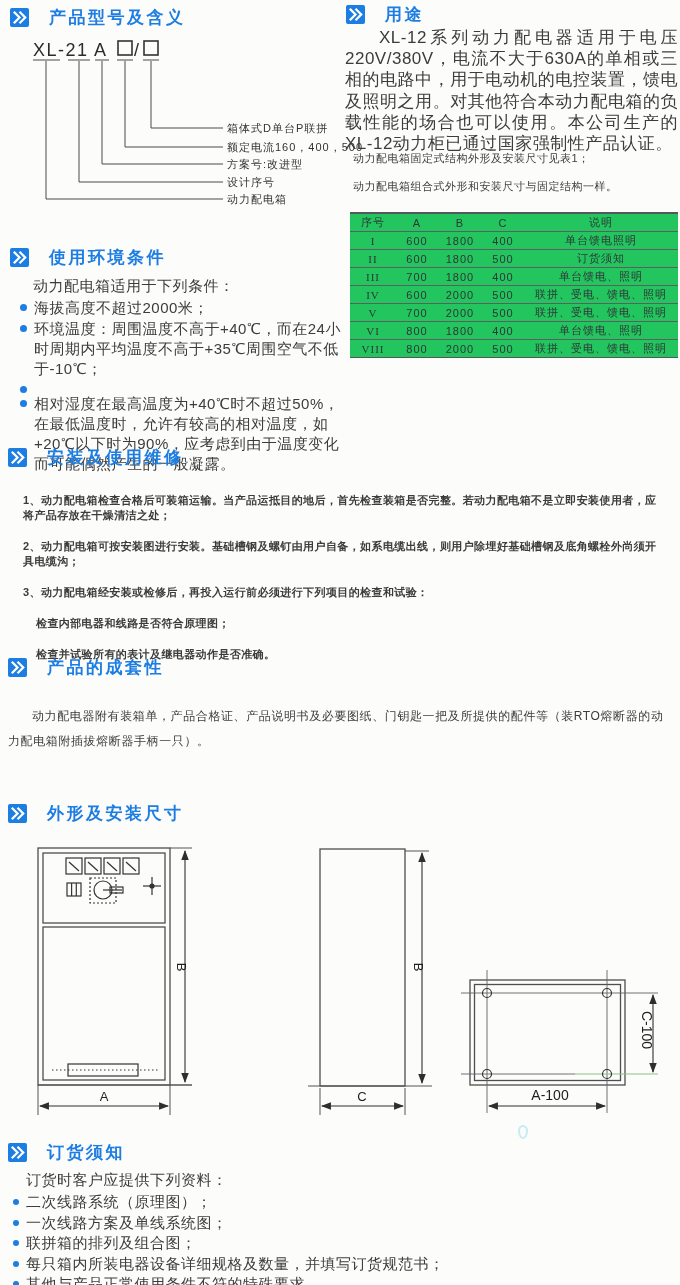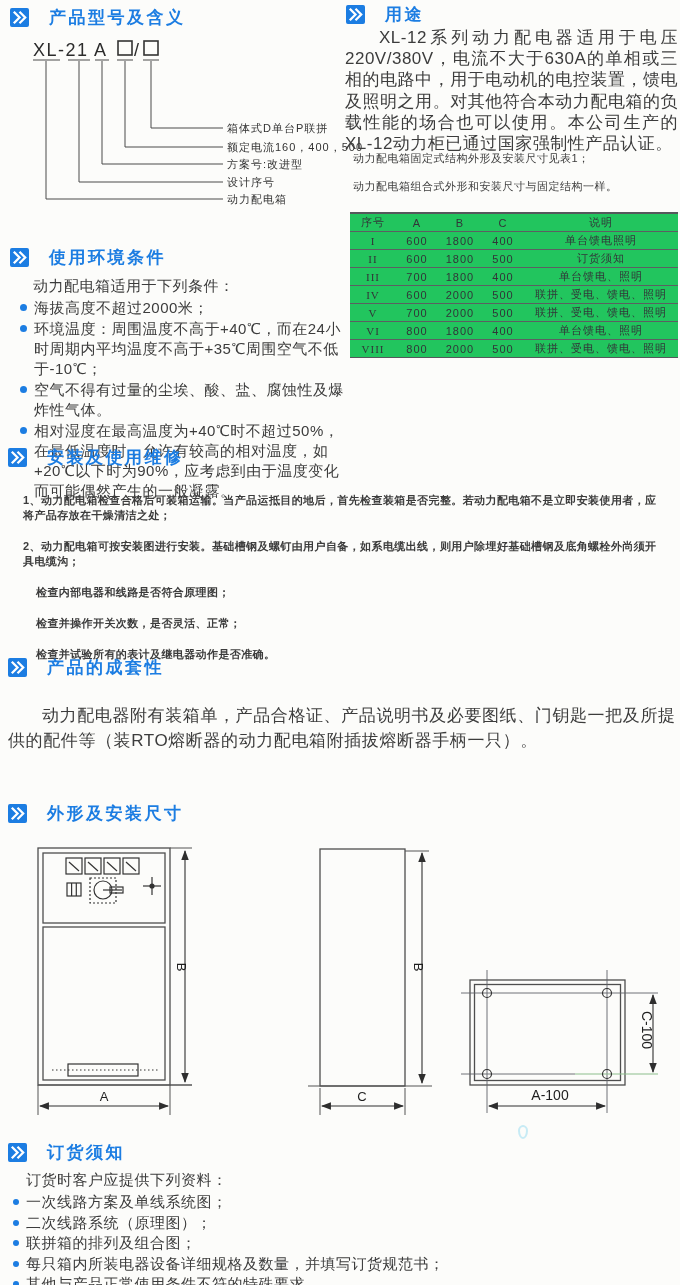--- a/index.html
+++ b/index.html
@@ -26,21 +26,21 @@
   .bullet { display:flex; gap:7px; margin-bottom:1px; }
   .dot { width:7px; height:7px; border-radius:50%; background:var(--accent); flex:0 0 auto; margin-top:6px; }
   .bullet .bt { line-height:20px; }
   .bullet-list.small .dot { width:6px; height:6px; margin-top:7px; }
   .bullet-list.small .bt { line-height:19.5px; }
 
   .inst { font-size:11px; letter-spacing:0.4px; }
   .inst p { margin:16px; line-height:15px;font-weight:bold; }
   .inst p.sub { padding-left:13px; }
 
-  .cpl { font-size:17px; line-height:24.5px; text-indent:2em; letter-spacing:0.6px; }
+  .cpl { font-size:12px; line-height:24.5px; text-indent:2em; letter-spacing:0.6px; }
 
   
   table.spec { position:absolute; left:350px; top:212px; width:328px;
     border-collapse:collapse; background:#22c55e;
     border-top:2px solid #55585b; border-bottom:1.6px solid #55585b; }
   table.spec th, table.spec td {
     border-top:1.4px solid #5c5f62; padding:1px 0; height:18px;
     text-align:center; font-weight:normal; font-size:11px; letter-spacing:1px; color:#323538;
   }
   table.spec thead th { border-top:none; }
@@ -204,42 +204,41 @@
   <div class="bullet">
     <span class="dot"></span>
     <span class="bt">海拔高度不超过2000米；</span>
   </div>
   <div class="bullet">
     <span class="dot"></span>
     <span class="bt">环境温度：周围温度不高于+40℃，而在24小时周期内平均温度不高于+35℃周围空气不低于-10℃；</span>
   </div>
   <div class="bullet">
     <span class="dot"></span>
-    <span class="bt">空气不得有过量的尘埃、酸、盐、腐蚀性及爆炸性气体。</span>
   </div>
   <div class="bullet">
     <span class="dot"></span>
     <span class="bt">相对湿度在最高温度为+40℃时不超过50%，在最低温度时，允许有较高的相对温度，如+20℃以下时为90%，应考虑到由于温度变化而可能偶然产生的一般凝露。</span>
   </div>
 </div>
 
 <div class="sec-head" style="left:8px;top:446px">
   <svg class="sec-icon" viewBox="0 0 20 20">
     <rect width="20" height="20" rx="2" style="fill:var(--accent)"></rect>
     <polyline points="4,4 10,10 4,16" fill="none" stroke="#fff" stroke-width="2.4"></polyline>
     <polyline points="10,4 16,10 10,16" fill="none" stroke="#fff" stroke-width="2.4"></polyline>
   </svg>
   <span class="sec-title">安装及使用维修</span>
 </div>
 
 <div class="abs inst" style="left:7px;top:477px;width:668px">
   <p>1、动力配电箱检查合格后可装箱运输。当产品运抵目的地后，首先检查装箱是否完整。若动力配电箱不是立即安装使用者，应将产品存放在干燥清洁之处；</p>
   <p>2、动力配电箱可按安装图进行安装。基础槽钢及螺钉由用户自备，如系电缆出线，则用户除埋好基础槽钢及底角螺栓外尚须开具电缆沟；</p>
+  <p>3、动力配电箱经安装或检修后，再投入运行前必须进行下列项目的检查和试验：</p>
   <p class="sub">检查内部电器和线路是否符合原理图；</p>
-  <p class="sub">检查并操作开关次数，是否灵活、正常；</p>
   <p class="sub">检查并试验所有的表计及继电器动作是否准确。</p>
 </div>
 
 <div class="sec-head" style="left:8px;top:656px">
   <svg class="sec-icon" viewBox="0 0 20 20">
     <rect width="20" height="20" rx="2" style="fill:var(--accent)"></rect>
     <polyline points="4,4 10,10 4,16" fill="none" stroke="#fff" stroke-width="2.4"></polyline>
     <polyline points="10,4 16,10 10,16" fill="none" stroke="#fff" stroke-width="2.4"></polyline>
   </svg>
   <span class="sec-title">产品的成套性</span>
@@ -358,28 +357,28 @@
     <polyline points="4,4 10,10 4,16" fill="none" stroke="#fff" stroke-width="2.4"></polyline>
     <polyline points="10,4 16,10 10,16" fill="none" stroke="#fff" stroke-width="2.4"></polyline>
   </svg>
   <span class="sec-title">订货须知</span>
 </div>
 
 <div class="abs bullet-list small" style="left:13px;top:1170px;width:540px">
   <p class="bl-intro">订货时客户应提供下列资料：</p>
   <div class="bullet">
     <span class="dot"></span>
+    <span class="bt">二次线路系统（原理图）；</span>
+  </div>
+  <div class="bullet">
+    <span class="dot"></span>
     <span class="bt">一次线路方案及单线系统图；</span>
   </div>
   <div class="bullet">
     <span class="dot"></span>
-    <span class="bt">二次线路系统（原理图）；</span>
-  </div>
-  <div class="bullet">
-    <span class="dot"></span>
     <span class="bt">联拼箱的排列及组合图；</span>
   </div>
   <div class="bullet">
     <span class="dot"></span>
     <span class="bt">每只箱内所装电器设备详细规格及数量，并填写订货规范书；</span>
   </div>
   <div class="bullet">
     <span class="dot"></span>
     <span class="bt">其他与产品正常使用条件不符的特殊要求。</span>
   </div>

